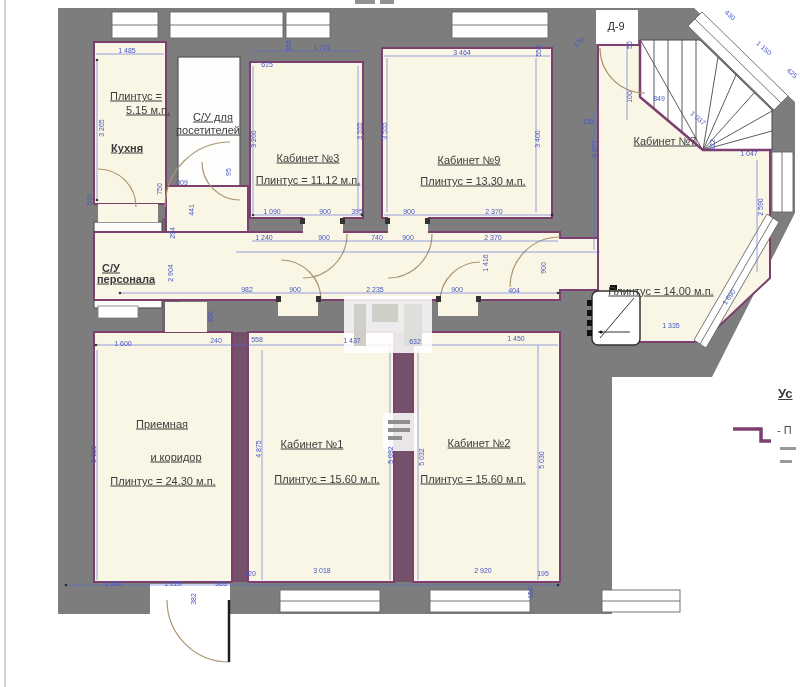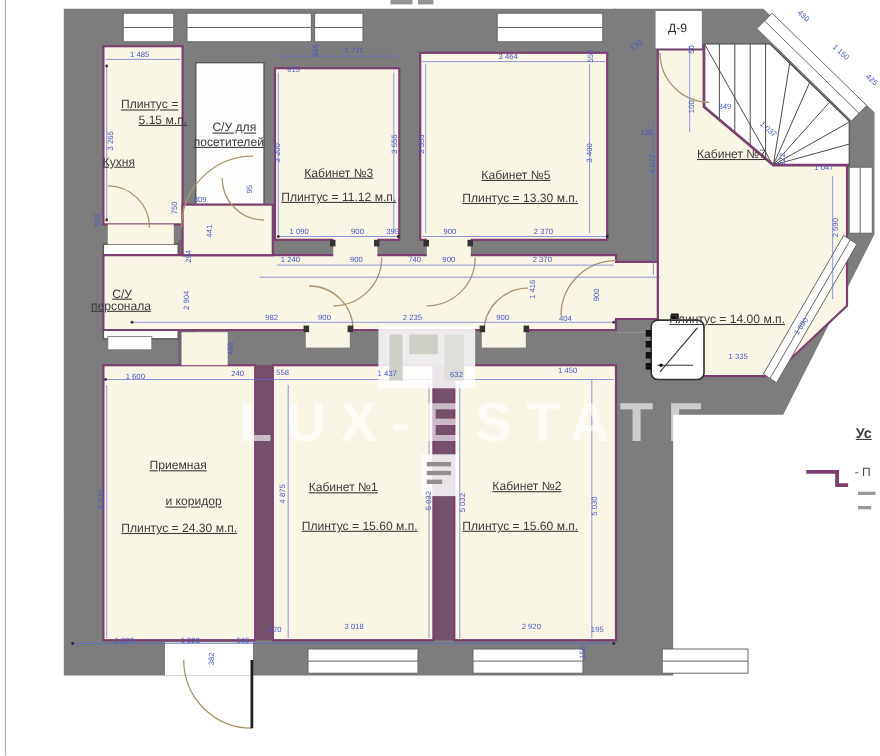--- a/index.html
+++ b/index.html
@@ -183,33 +183,32 @@
 <div class="wm-box" style="left:344px;top:296px;width:88px;height:57px;">
   <div style="position:absolute;left:10px;top:8px;width:12px;height:42px;background:#cfcfc8;"></div>
   <div style="position:absolute;left:28px;top:8px;width:26px;height:18px;background:#cfcfc8;"></div>
   <div style="position:absolute;left:60px;top:8px;width:18px;height:42px;background:#dededa;"></div>
 </div>
 <div class="wm-box" style="left:383px;top:413px;width:34px;height:38px;">
   <div style="position:absolute;left:5px;top:7px;width:22px;height:4px;background:#8f8f8f;"></div>
   <div style="position:absolute;left:5px;top:15px;width:22px;height:4px;background:#8f8f8f;"></div>
   <div style="position:absolute;left:5px;top:23px;width:14px;height:4px;background:#8f8f8f;"></div>
 </div>
-<div class="watermark-text">LUX-ESTATE</div>
 
 <div class="layer" id="room-label-layer">
       <div class="room-label" style="left: 136px; top: 96px;">Плинтус =</div>
       <div class="room-label" style="left: 131px; top: 110px; margin-left: 17px;">5.15 м.п.</div>
-      <div class="room-label" style="left: 108px; top: 148px;">Кухня</div>
+      <div class="room-label" style="left: 127px; top: 148px; font-weight: bold;">Кухня</div>
       <div class="room-label" style="left: 213px; top: 117px;">С/У для</div>
       <div class="room-label" style="left: 208px; top: 130px;">посетителей</div>
-      <div class="room-label" style="left: 111px; top: 268px;">С/У</div>
-      <div class="room-label" style="left: 110px; top: 279px;">персонала</div>
+      <div class="room-label" style="left: 111px; top: 268px; font-weight: bold;">С/У</div>
+      <div class="room-label" style="left: 126px; top: 279px; font-weight: bold;">персонала</div>
       <div class="room-label" style="left: 308px; top: 158px;">Кабинет №3</div>
       <div class="room-label" style="left: 308px; top: 180px;">Плинтус = 11.12 м.п.</div>
-      <div class="room-label" style="left: 469px; top: 160px;">Кабинет №5</div>
+      <div class="room-label" style="left: 469px; top: 160px;">Кабинет №9</div>
       <div class="room-label" style="left: 473px; top: 181px;">Плинтус = 13.30 м.п.</div>
       <div class="room-label" style="left: 665px; top: 141px;">Кабинет №7</div>
       <div class="room-label" style="left: 661px; top: 259px; margin-top: 32px;">Плинтус = 14.00 м.п.</div>
       <div class="room-label" style="left: 162px; top: 424px;">Приемная</div>
       <div class="room-label" style="left: 176px; top: 457px;">и коридор</div>
       <div class="room-label" style="left: 163px; top: 481px;">Плинтус = 24.30 м.п.</div>
       <div class="room-label" style="left: 312px; top: 444px;">Кабинет №1</div>
       <div class="room-label" style="left: 327px; top: 479px;">Плинтус = 15.60 м.п.</div>
       <div class="room-label" style="left: 479px; top: 443px;">Кабинет №2</div>
       <div class="room-label" style="left: 473px; top: 479px;">Плинтус = 15.60 м.п.</div>

